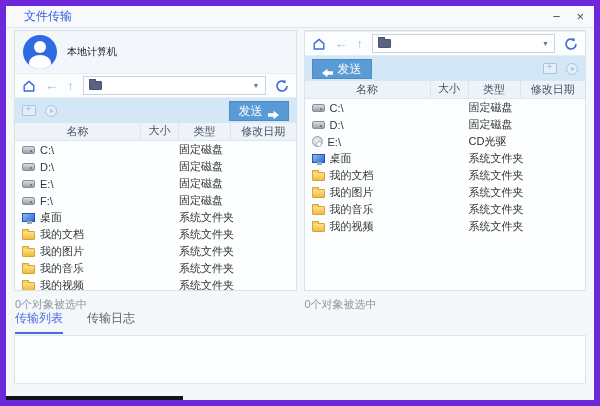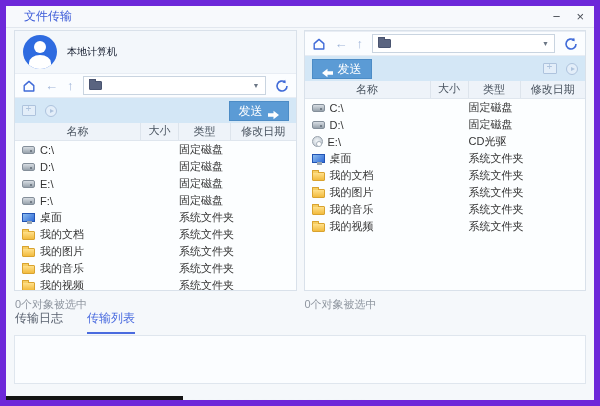--- a/index.html
+++ b/index.html
@@ -395,21 +395,21 @@
     <div class="cell-type">系统文件夹</div>
     <div class="cell-date"></div>
   </div>
 </div>
       </div>
       <div class="status-text">0个对象被选中</div>
     </div>
   </div>
 
   <div class="tabs">
+    <span class="tab active">传输列表</span>
     <span class="tab">传输日志</span>
-    <span class="tab active">传输列表</span>
   </div>
 
   <div class="transfer-box"></div>
 
   <div class="watermark"></div>
   <div class="bottom-strip"></div>
 </div>
 
 </body></html>

